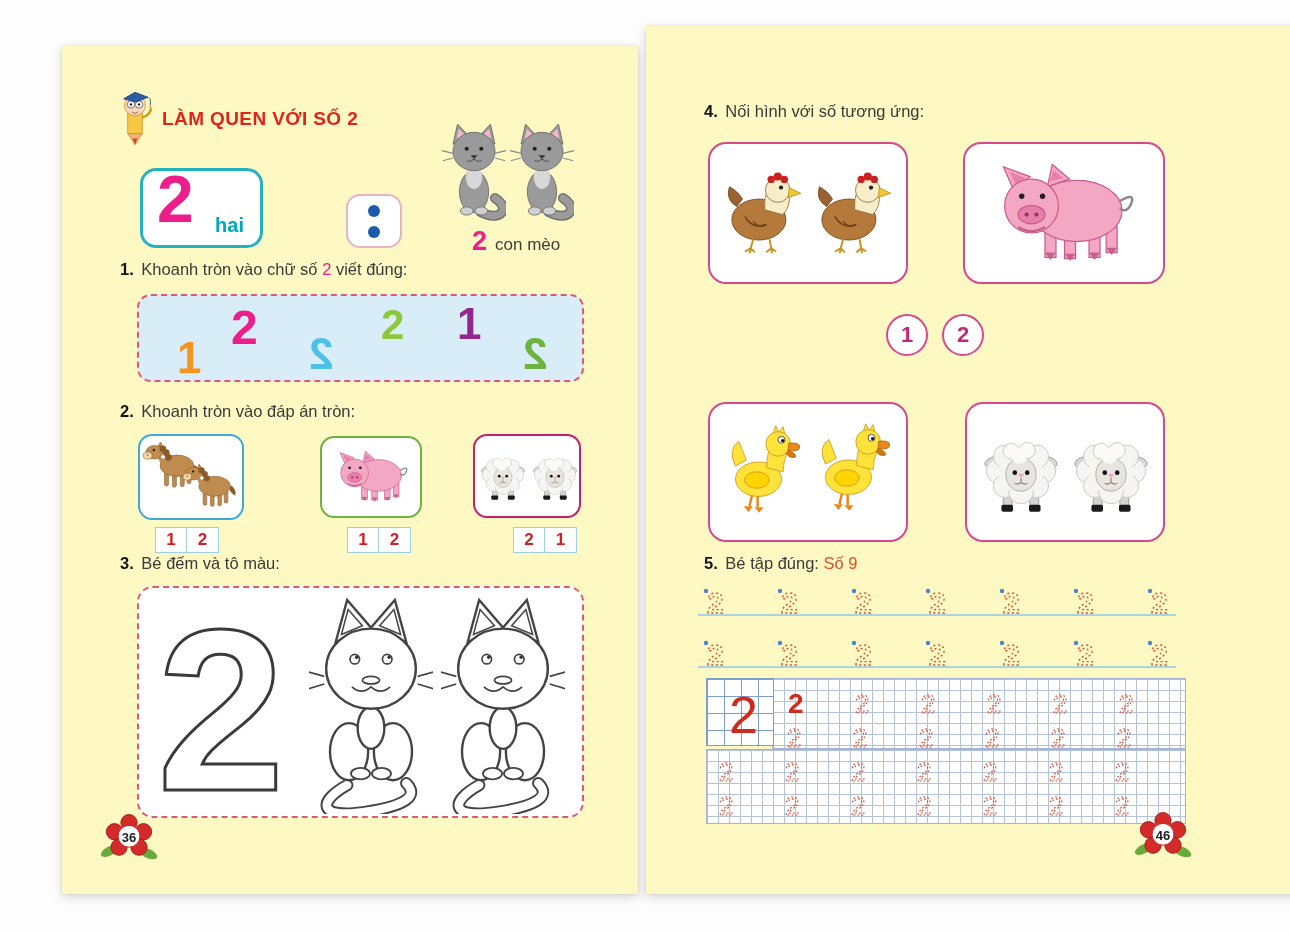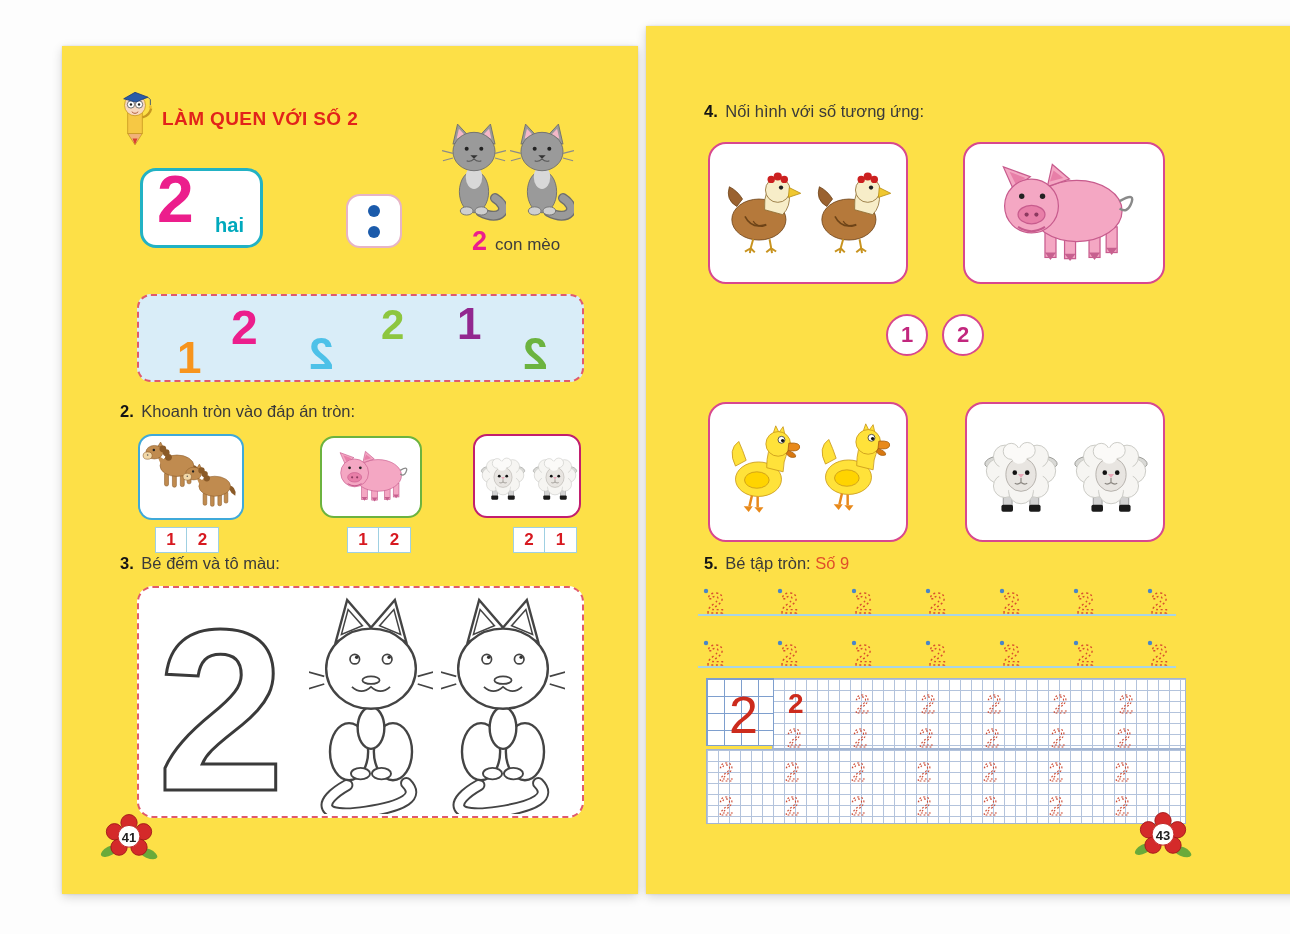--- a/index.html
+++ b/index.html
@@ -1,19 +1,19 @@
 <!DOCTYPE html>
 <html><head>
 <meta charset="utf-8">
 <style>
   *{margin:0;padding:0;box-sizing:border-box}
   html,body{background:#ffffff}
   body{font-family:"Liberation Sans",sans-serif}
   .stage{position:relative;width:1290px;height:934px;background:#fdfdfd;overflow:hidden}
-  .page{position:absolute;background:#fde047;box-shadow:0 3px 10px rgba(0,0,0,.16),0 0 2px rgba(0,0,0,.12)}
+  .page{position:absolute;background:#fef9c3;box-shadow:0 3px 10px rgba(0,0,0,.16),0 0 2px rgba(0,0,0,.12)}
   .lp{left:62px;top:46px;width:576px;height:848px}
   .rp{left:646px;top:26px;width:661px;height:868px}
   .abs{position:absolute}
 
   
   .lp-title{position:absolute;left:100px;top:62px;color:#e2231a;font-weight:bold;font-size:19px;letter-spacing:.4px}
   .mascot{position:absolute;left:52px;top:44px;width:42px;height:58px}
 
   
   .ncard{position:absolute;left:78px;top:122px;width:123px;height:80px;border:3px solid #22b2c4;border-radius:16px;background:#fff}
@@ -289,20 +289,26 @@
         <use href="#catG"></use>
       </svg>
     <svg class="hcat2">
         <use href="#catG"></use>
       </svg>
     <div class="caption">
       <span class="cap-num">2</span>
       <span class="cap-txt">con mèo</span>
     </div>
 
+    <div class="ex-line ex1">
+      <b>1.</b>
+      <span>Khoanh tròn vào chữ số</span>
+      <span class="hl-pink">2</span>
+      <span>viết đúng:</span>
+    </div>
 
     <div class="panel">
       <span class="pn pn1" style="color: rgb(247, 148, 29);">1</span>
       <span class="pn pn2" style="color: rgb(236, 30, 140);">2</span>
       <span class="pn pn3" style="color: rgb(78, 193, 232);">2</span>
       <span class="pn pn4" style="color: rgb(141, 198, 63);">2</span>
       <span class="pn pn5" style="color: rgb(146, 39, 143);">1</span>
       <span class="pn pn6" style="color: rgb(108, 179, 63);">2</span>
     </div>
 
@@ -360,21 +366,21 @@
         </svg>
       <svg class="ocat2">
           <use href="#catO"></use>
         </svg>
     </div>
 
     <div class="flower fl-l">
       <svg style="width:58px;height:54px">
           <use href="#flower"></use>
         </svg>
-      <span class="fl-num">41</span>
+      <span class="fl-num">36</span>
     </div>
   </div>
 
   <div class="page rp">
 
     <div class="ex-line ex4">
       <b>4.</b>
       <span>Nối hình với số tương ứng:</span>
     </div>
 
@@ -407,21 +413,21 @@
       <svg style="position:absolute;left:14px;top:22px;width:80px;height:96px">
           <use href="#sheep"></use>
         </svg>
       <svg style="position:absolute;left:104px;top:22px;width:80px;height:96px">
           <use href="#sheep"></use>
         </svg>
     </div>
 
     <div class="ex-line ex5">
       <b>5.</b>
-      <span>Bé tập tròn:</span>
+      <span>Bé tập đúng:</span>
       <span class="hl-red">Số 9</span>
     </div>
 
     <div class="trow t1">
       <svg class="tgl" viewBox="0 0 26 36">
         <circle class="startdot" cx="4" cy="9" r="2.2"></circle>
         <text x="5" y="31">2</text>
       </svg>
     <svg class="tgl" viewBox="0 0 26 36">
         <circle class="startdot" cx="4" cy="9" r="2.2"></circle>
@@ -567,16 +573,16 @@
       </svg>
         <svg class="ggl" viewBox="0 0 20 30">
         <text x="1" y="25">2</text>
       </svg>
       </div>
 
     <div class="flower fl-r">
       <svg style="width:58px;height:54px">
           <use href="#flower"></use>
         </svg>
-      <span class="fl-num">43</span>
+      <span class="fl-num">46</span>
     </div>
   </div>
 </div>
 
 </body></html>

